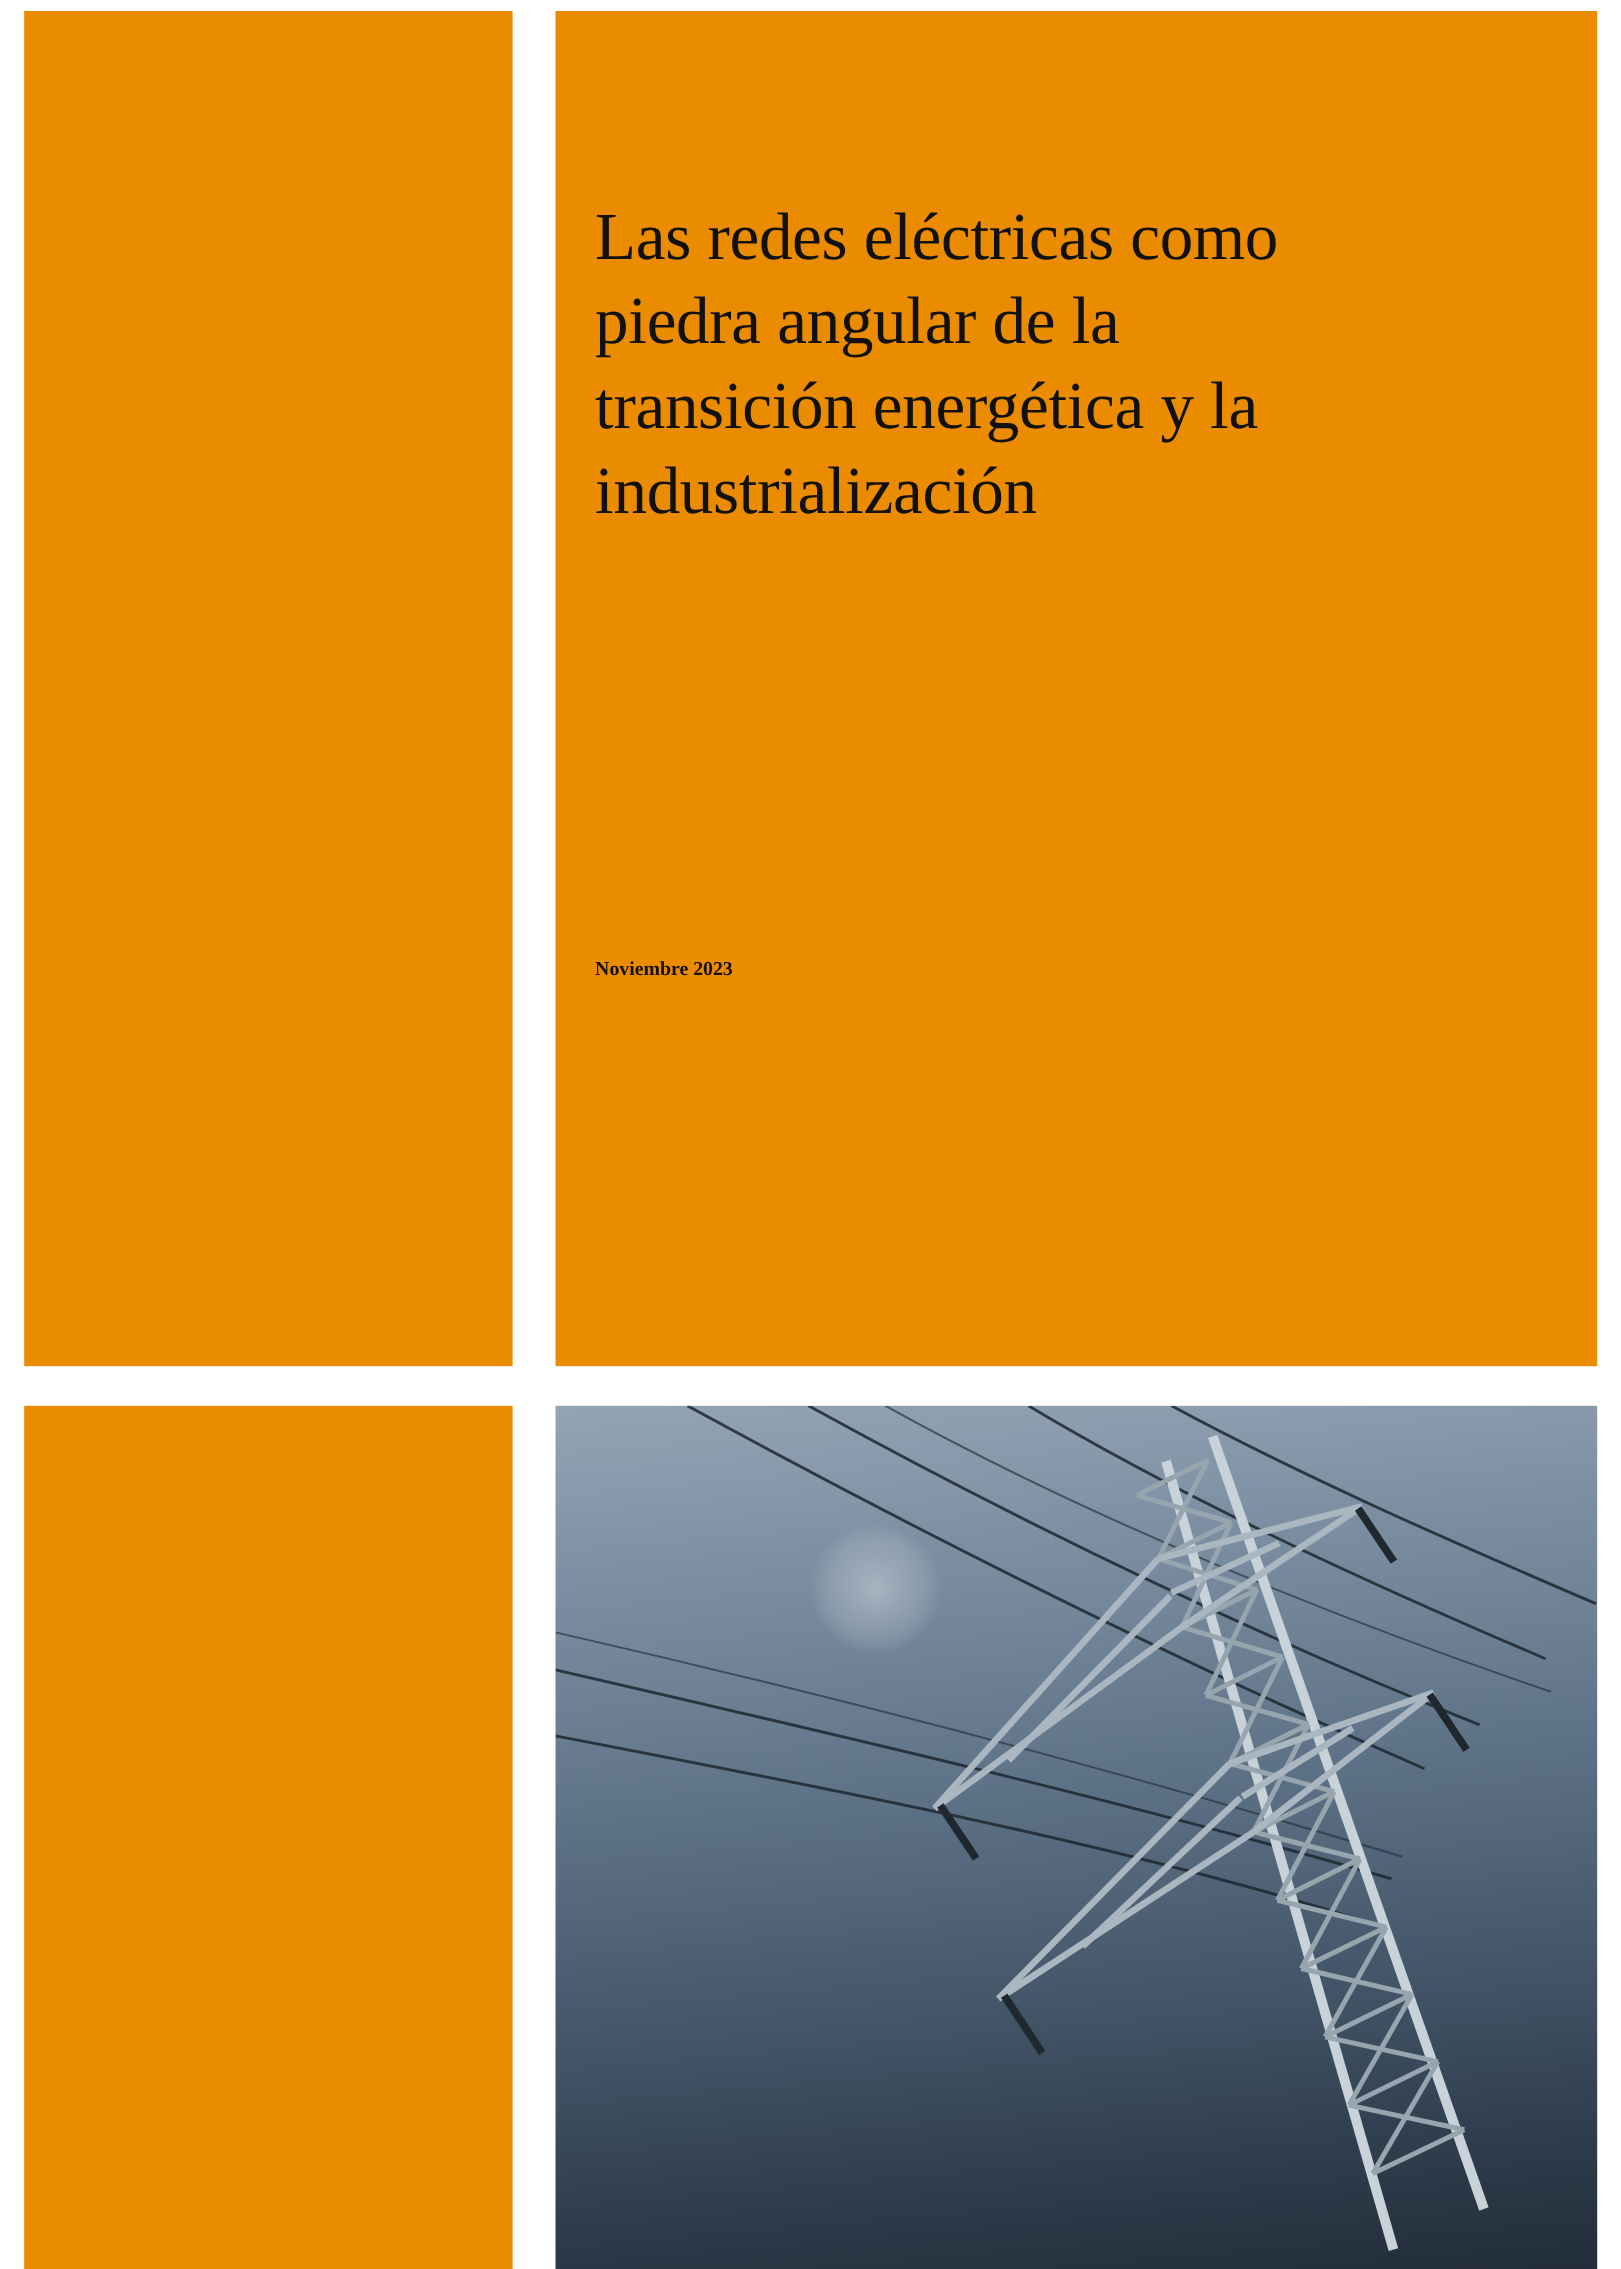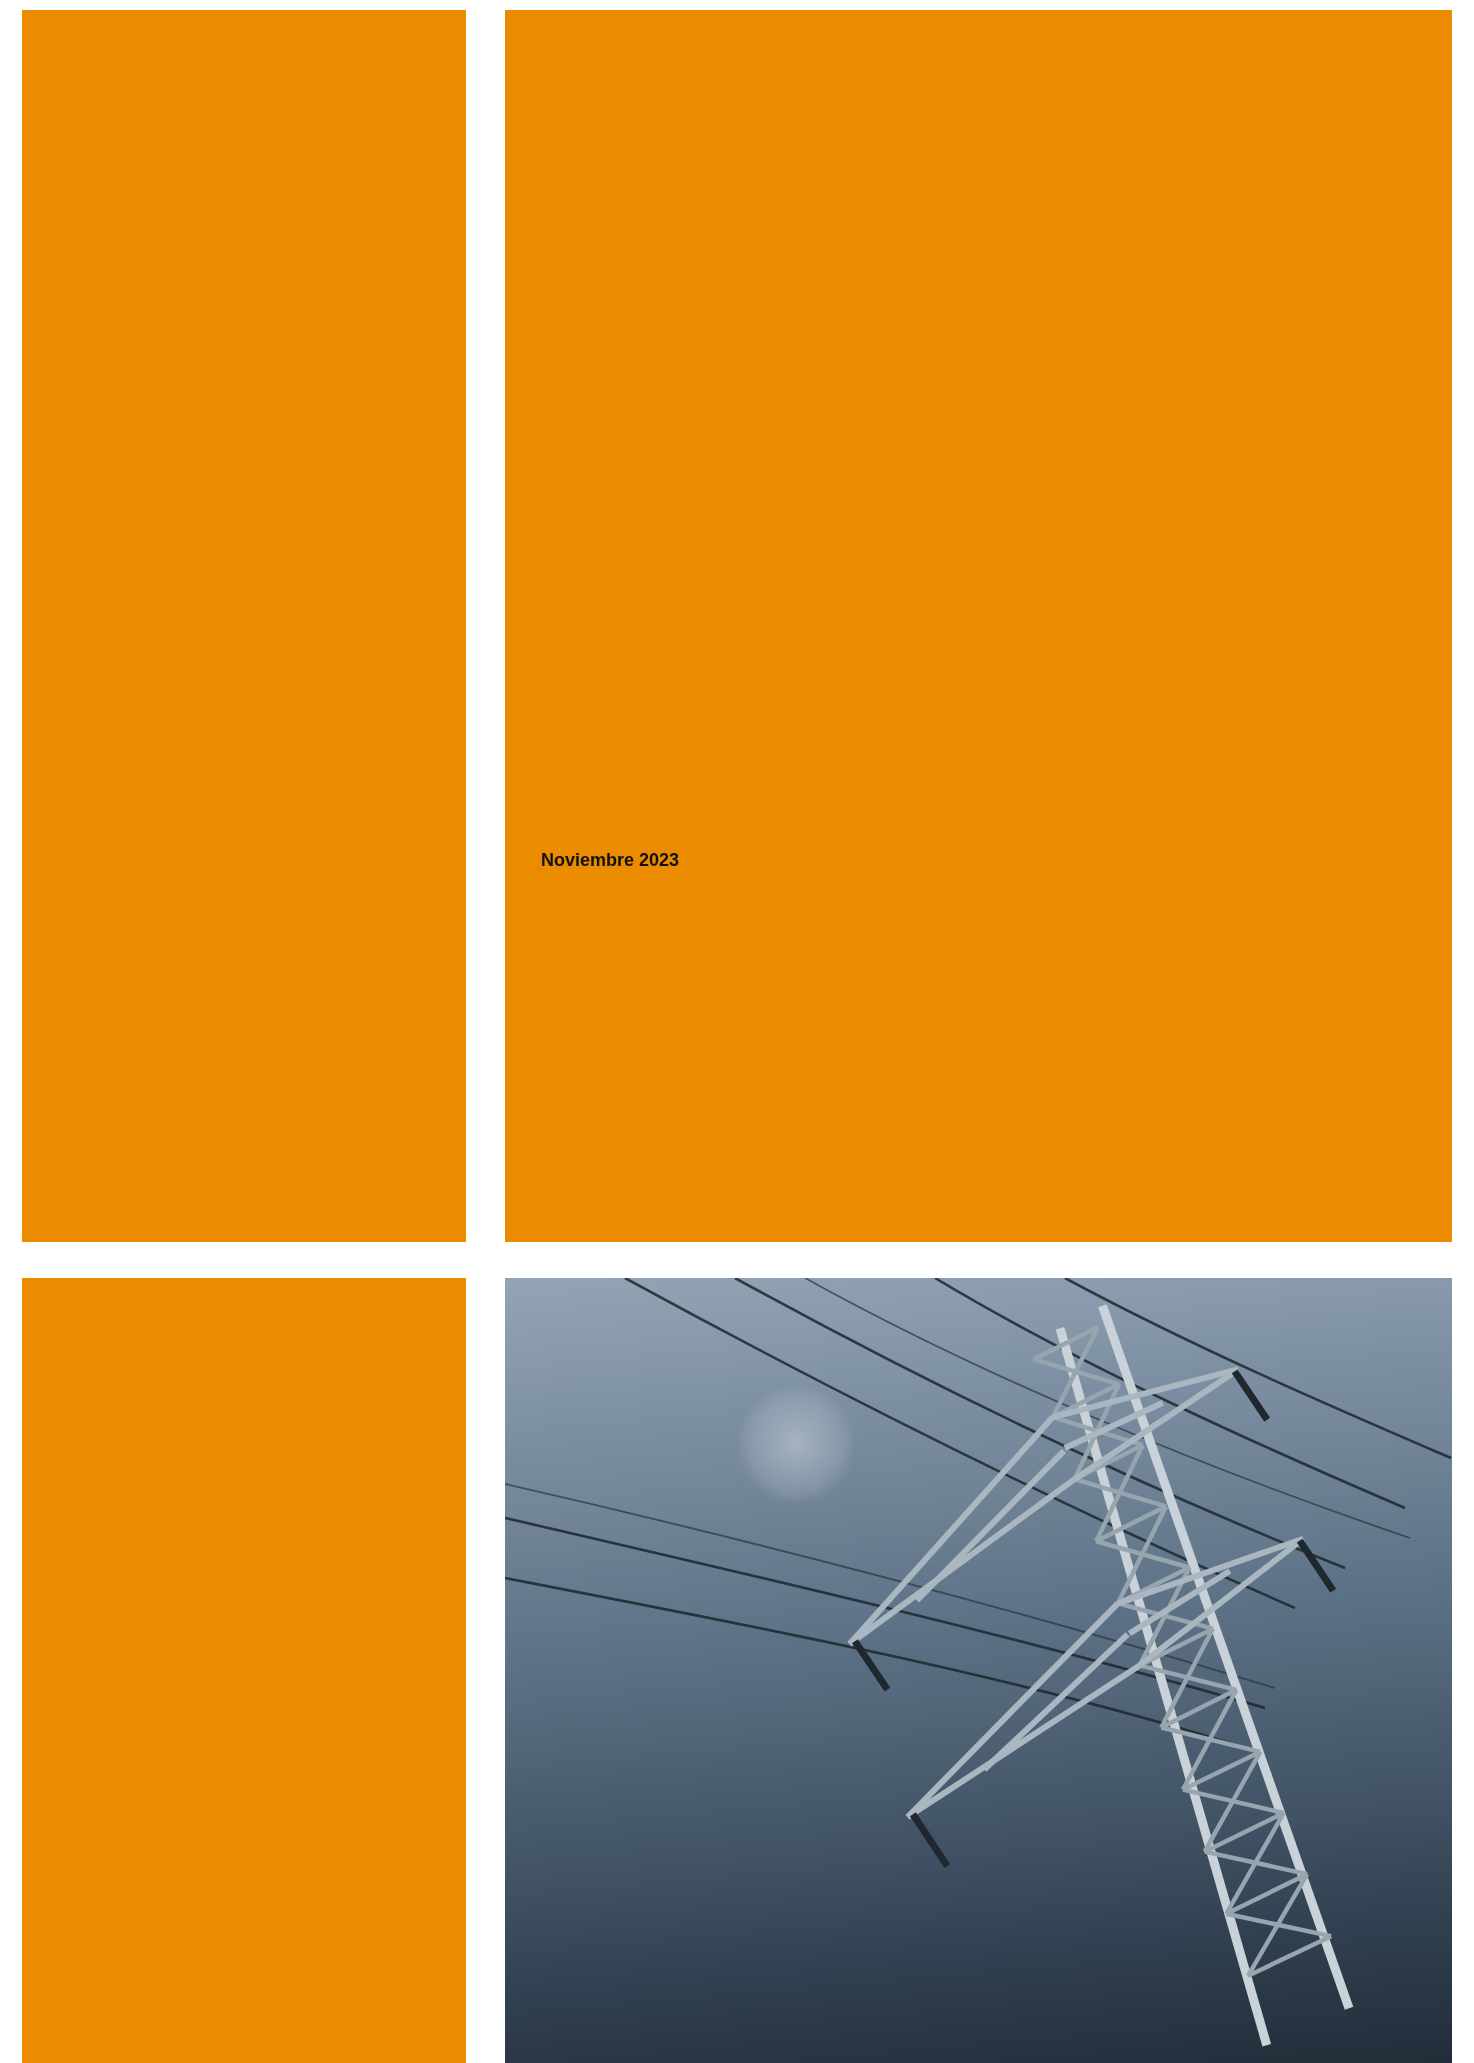--- a/index.html
+++ b/index.html
@@ -97,35 +97,36 @@
     width: 520px;
     font-family: "Liberation Sans", sans-serif;
     font-weight: bold;
     font-size: 25px;
     line-height: 1.42;
     color: #111111;
   }
   #date-text {
     position: absolute;
     left: 36px;
-    top: 840px;
-    font-family: Liberation Sans, sans-serif;
+    top: 860px;
+    font-family: Liberation Serif, serif;
     font-weight: bold;
     font-size: 18px;
     color: #111111;
   }
 </style>
 </head>
 <body>
 
 <div class="page">
 
   <div class="block-orange" id="orange-top-left"></div>
 
   <div class="block-orange" id="orange-title-panel">
+    <div id="title-text">Las redes eléctricas como piedra angular de la transición energética y la industrialización</div>
     <div id="date-text">Noviembre 2023</div>
   </div>
 
   <div class="block-orange" id="orange-bottom-left">
     
   </div>
 
   <div id="photo">
     <div class="sun-flare"></div>
     <svg viewBox="0 0 947 785" preserveAspectRatio="none">

